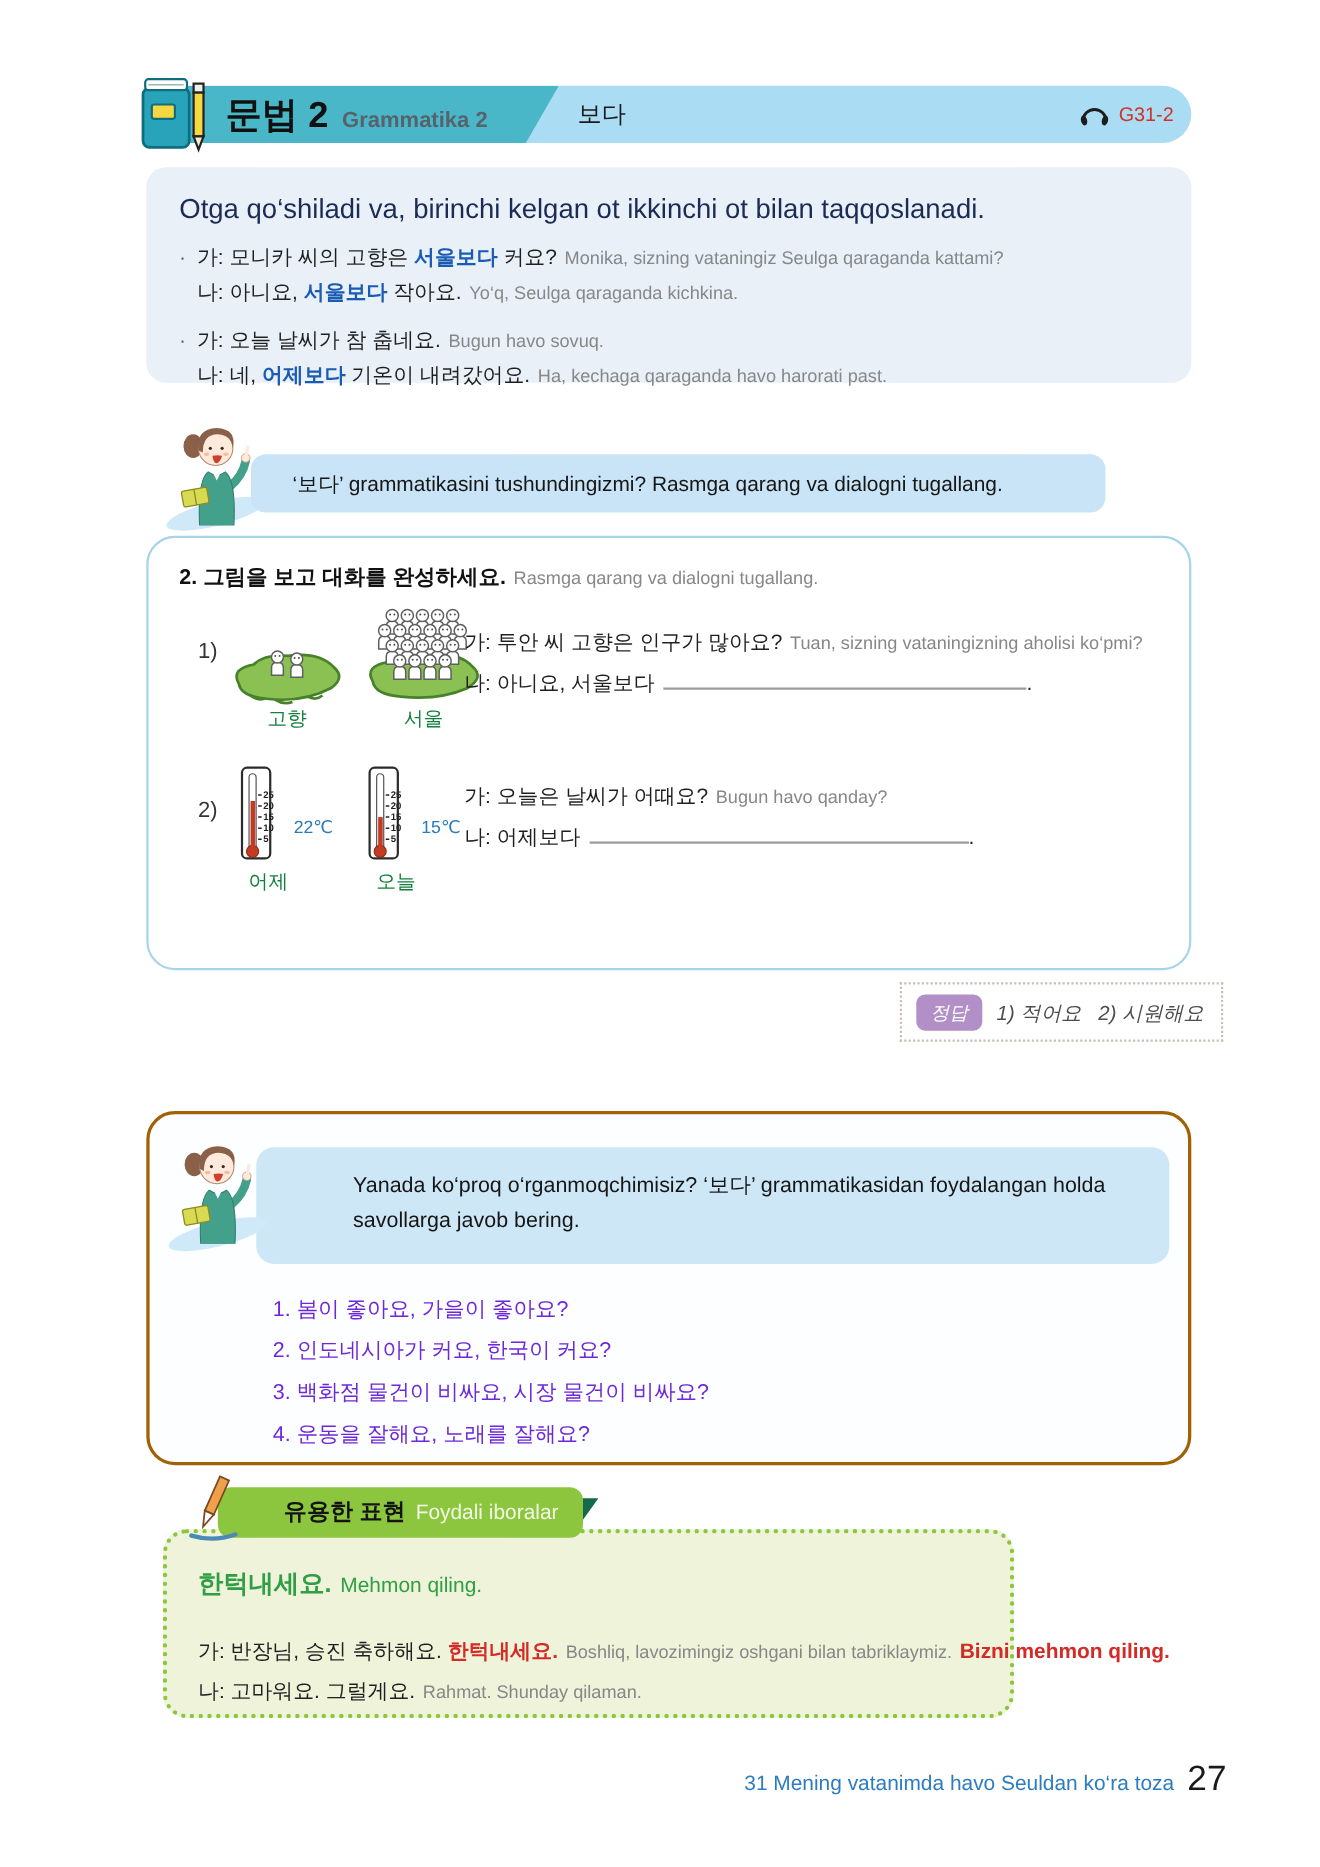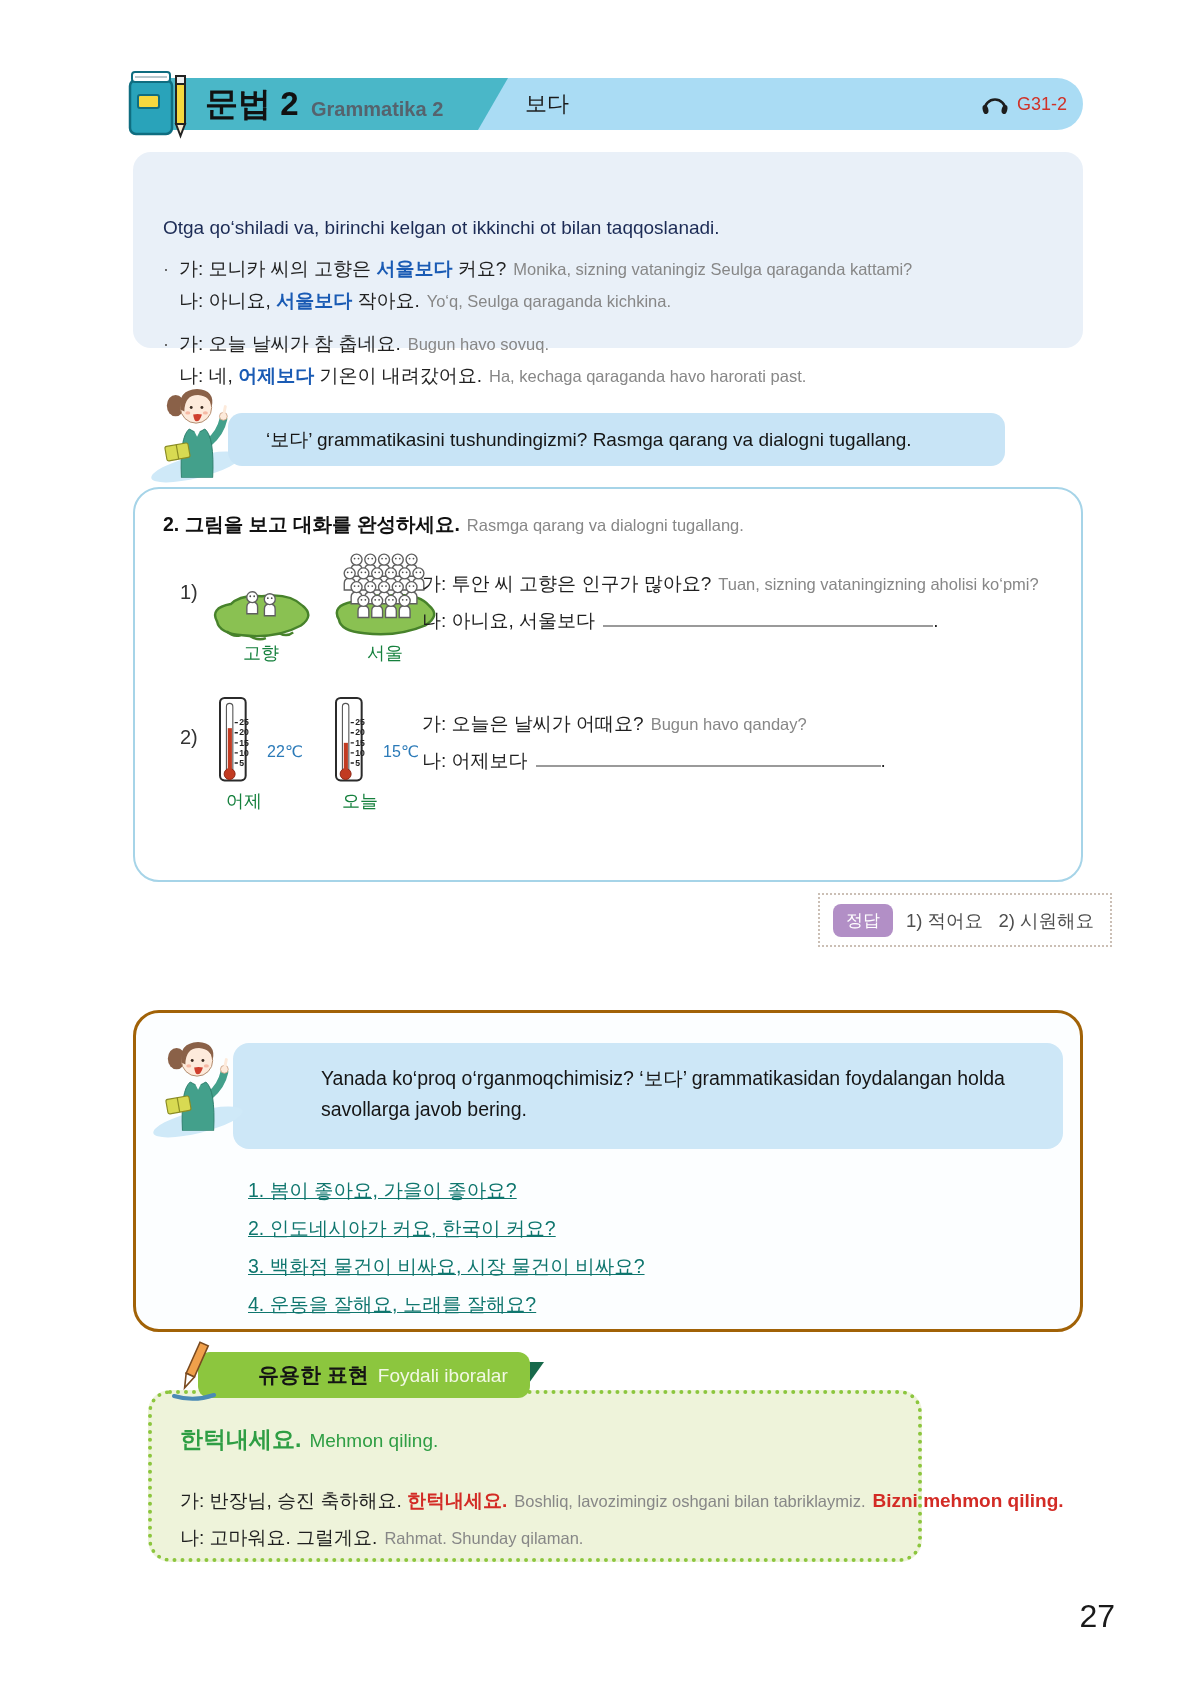--- a/index.html
+++ b/index.html
@@ -16,21 +16,21 @@
   .book-icon { position:absolute; left:-6px; top:-10px; }
   .sec-ko { position:absolute; left:72px; top:0; line-height:52px; font-size:33px; font-weight:bold; color:#111; }
   .sec-uz { position:absolute; left:178px; top:5px; line-height:52px; font-size:20px; font-weight:bold; color:#55636d; }
   .topic  { position:absolute; left:392px; top:0; line-height:52px; font-size:22px; color:#1a1a1a; }
   .audio  { position:absolute; right:16px; top:0; height:52px; display:flex; align-items:center; gap:7px; }
   .audio-label { color:#d03228; font-size:18px; }
 
   
   .intro { position:absolute; left:133px; top:152px; width:950px; height:196px;
            background:#e9f0f8; border-radius:18px; padding:24px 20px 0 30px; }
-  .rule { font-size:19px; color:#1c2b55; margin-bottom:14px;margin-top:41px; }
+  .rule { font-size:25px; color:#1c2b55; margin-bottom:14px; }
   .dline { line-height:31px; white-space:nowrap; }
   .dgroup + .dgroup { margin-top:11px; }
   .bullet { display:inline-block; width:16px; color:#555; font-size:18px; }
   .indent { padding-left:16px; }
   .ko { font-size:19px; color:#1f1f1f; }
   .kb { font-size:19px; color:#1a5bb4; font-weight:bold; }
   .uz { font-size:16.5px; color:#878787; margin-left:7px; }
 
   
   .teacher { position:absolute; z-index:3; }
@@ -46,31 +46,31 @@
   .ex-title .tko { font-size:19.5px; font-weight:bold; color:#111; }
   .ex-num { position:absolute; font-size:20px; color:#333; }
   .ex-label { position:absolute; font-size:18px; color:#15803d; text-align:center; }
   .ex-line { position:absolute; white-space:nowrap; }
   .blank { display:inline-block; width:330px; height:15px; border-bottom:2px solid #9a9a9a; margin-left:8px; }
   .temp { position:absolute; font-size:16px; color:#2b7ab8; }
   .thermo text { font-size:9.5px; font-weight:bold; fill:#222; font-family:"Liberation Sans",sans-serif; }
 
   
   .answer { position:absolute; left:818px; top:893px; width:294px; height:54px;
-            border:2px dotted #cbbfb5; background:#fff; display:flex; align-items:center; gap:13px; padding-left:13px; }
+            border:2px dotted #cbbfb5; background:#fff; display:flex; align-items:center; gap:13px; padding-left:13px;font-style:italic; }
   .answer-badge { background:#b28fc6; color:#fff; font-size:17px; border-radius:8px; padding:5px 13px; }
   .answer-text { color:#4e4e4e; font-size:18.5px; white-space:pre; }
 
   
   .practice { position:absolute; left:133px; top:1010px; width:950px; height:322px;
               border:3px solid #a16207; border-radius:26px; background:#fcfeff; }
   .bubble2 { position:absolute; left:97px; top:30px; width:830px; height:106px; background:#cde7f7;
              border-radius:16px; padding:20px 40px 0 88px; font-size:19.5px; color:#161616; line-height:31px; }
   .qlist { position:absolute; left:112px; top:158px; }
-  .qitem { font-size:19.5px; color:#0f766e; line-height:38px; white-space:nowrap;text-decoration:underline; }
+  .qitem { font-size:19.5px; color:#6d28d9; line-height:38px; white-space:nowrap; }
 
   
   .useful { position:absolute; left:148px; top:1390px; width:774px; height:172px;
             background:#eef3da; border:4px dotted #8cc63e; border-radius:22px; }
   .ribbon { position:absolute; left:198px; top:1352px; width:332px; height:46px; background:#8cc63e;
             border-radius:12px; z-index:2; line-height:46px; padding-left:60px; white-space:nowrap; }
   .ribbon-fold { position:absolute; left:524px; top:1362px; width:0; height:0; z-index:1;
             border-top:28px solid #17694b; border-right:20px solid transparent; }
   .ribbon-ko { font-size:21px; font-weight:bold; color:#141414; }
   .ribbon-uz { font-size:19px; color:#f2f8e4; margin-left:9px; }
@@ -297,16 +297,17 @@
     </div>
     <div class="u-line" style="top:94px;">
       <span class="ko">가: 반장님, 승진 축하해요. </span><span class="rb">한턱내세요.</span><span class="uz">Boshliq, lavozimingiz oshgani bilan tabriklaymiz.</span><span class="rb" style="margin-left:7px;">Bizni mehmon qiling.</span>
     </div>
     <div class="u-line" style="top:131px;">
       <span class="ko">나: 고마워요. 그럴게요.</span><span class="uz">Rahmat. Shunday qilaman.</span>
     </div>
   </div>
 
   <div class="footer">
+    <span class="chapter">31 Mening vatanimda havo Seuldan ko‘ra toza</span>
     <span class="pageno">27</span>
   </div>
 
 </div>
 
 </body></html>

